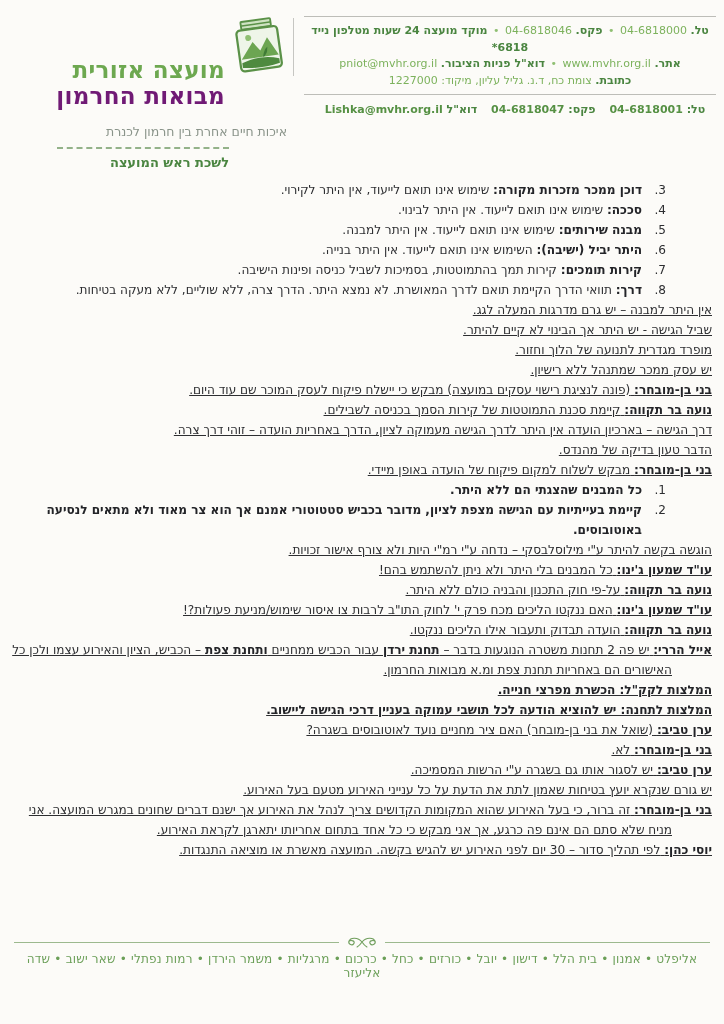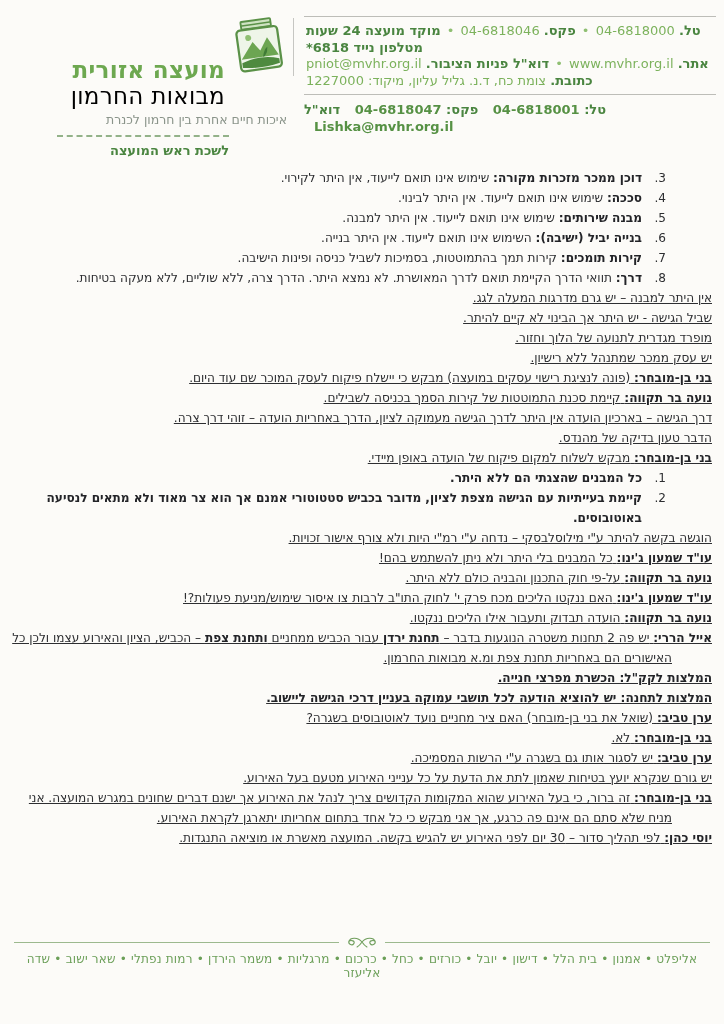--- a/index.html
+++ b/index.html
@@ -5,35 +5,35 @@
 <style>
   html,body{margin:0;padding:0;background:#e9e9e7;}
   .page{
     width:724px;height:1024px;margin:0 auto;background:#fcfbf8;
     font-family:"DejaVu Sans","Liberation Sans",sans-serif;
     color:#2d2e31;display:flex;flex-direction:column;box-sizing:border-box;
     direction:rtl;overflow:hidden;
   }
   
   .hdr{display:flex;align-items:flex-start;padding:16px 8px 0 10px;flex:none;}
-  .contact{width:412px;flex:none;text-align:left;font-size:13px;line-height:16.5px;color:#7cb25c;}
+  .contact{width:412px;flex:none;text-align:center;font-size:11px;line-height:16.5px;color:#7cb25c;}
   .cbox{border-top:1px solid #bdbdb8;border-bottom:1px solid #bdbdb8;padding:6px 2px 5px;}
   .cline b{color:#4a8540;font-weight:700;}
   .cline .val{color:#7cb25c;}
   .cline .sep{color:#8fbf72;padding:0 2px;}
   .c4{padding-top:7px;font-weight:700;color:#4a8540;}
   .c4 .val{color:#569144;padding-left:10px;}
   .vline{width:1px;background:#c6c6c2;height:58px;margin:2px 10px 0 6px;flex:none;}
   .logo{flex:1;padding-top:0;}
   .logo-row{display:flex;align-items:flex-start;}
   .emblem{flex:none;margin-left:6px;}
   .titles{margin-top:42px;}
   .t1{font-size:23px;font-weight:800;color:#6da850;line-height:25px;letter-spacing:.3px;}
-  .t2{font-size:23px;font-weight:400;color:#000000;line-height:26px;letter-spacing:.3px;}
-  .tagline{font-size:12.5px;color:#8a948a;margin-top:3px;text-align:right;padding-left:4px;}
+  .t2{font-size:23px;font-weight:700;color:#701a75;line-height:26px;letter-spacing:.3px;}
+  .tagline{font-size:12.5px;color:#8a948a;margin-top:15px;text-align:right;padding-left:4px;}
   .dashes{border-top:2px dashed #93b289;width:172px;margin:8px 58px 0 0;}
   .dept{width:172px;margin:6px 58px 0 0;font-size:13px;font-weight:700;color:#4a8540;}
   
   .doc{flex:1;padding:10px 12px 0 10px;font-size:12.1px;line-height:20px;overflow:hidden;}
   .doc p{margin:0;text-decoration:underline;}
   .doc b{color:#232428;}
   .g{margin-top:11px;}
   .lst{padding:0 46px 0 0;margin:0;}
   .li{display:flex;}
   .num{flex:none;width:24px;}
@@ -99,21 +99,21 @@
       <div class="li">
           <span class="num">4.</span>
           <span class="lt"><b>סככה:</b> <span>שימוש אינו תואם לייעוד. אין היתר לבינוי.</span></span>
         </div>
       <div class="li">
           <span class="num">5.</span>
           <span class="lt"><b>מבנה שירותים:</b> <span>שימוש אינו תואם לייעוד. אין היתר למבנה.</span></span>
         </div>
       <div class="li">
           <span class="num">6.</span>
-          <span class="lt"><b>בנייה יביל (ישיבה):</b> <span>השימוש אינו תואם לייעוד. אין היתר בנייה.</span></span>
+          <span class="lt"><b>היתר יביל (ישיבה):</b> <span>השימוש אינו תואם לייעוד. אין היתר בנייה.</span></span>
         </div>
       <div class="li">
           <span class="num">7.</span>
           <span class="lt"><b>קירות תומכים:</b> <span>קירות תמך בהתמוטטות, בסמיכות לשביל כניסה ופינות הישיבה.</span></span>
         </div>
       <div class="li">
           <span class="num">8.</span>
           <span class="lt"><b>דרך:</b> <span>תוואי הדרך הקיימת תואם לדרך המאושרת. לא נמצא היתר. הדרך צרה, ללא שוליים, ללא מעקה בטיחות.</span></span>
         </div>
     </div>

